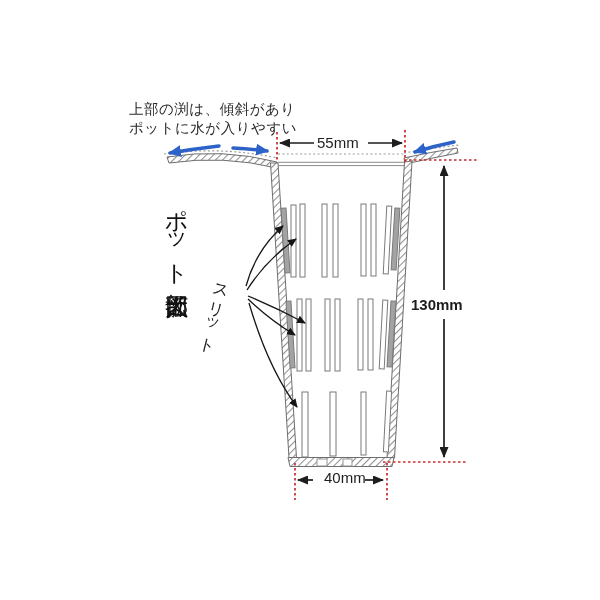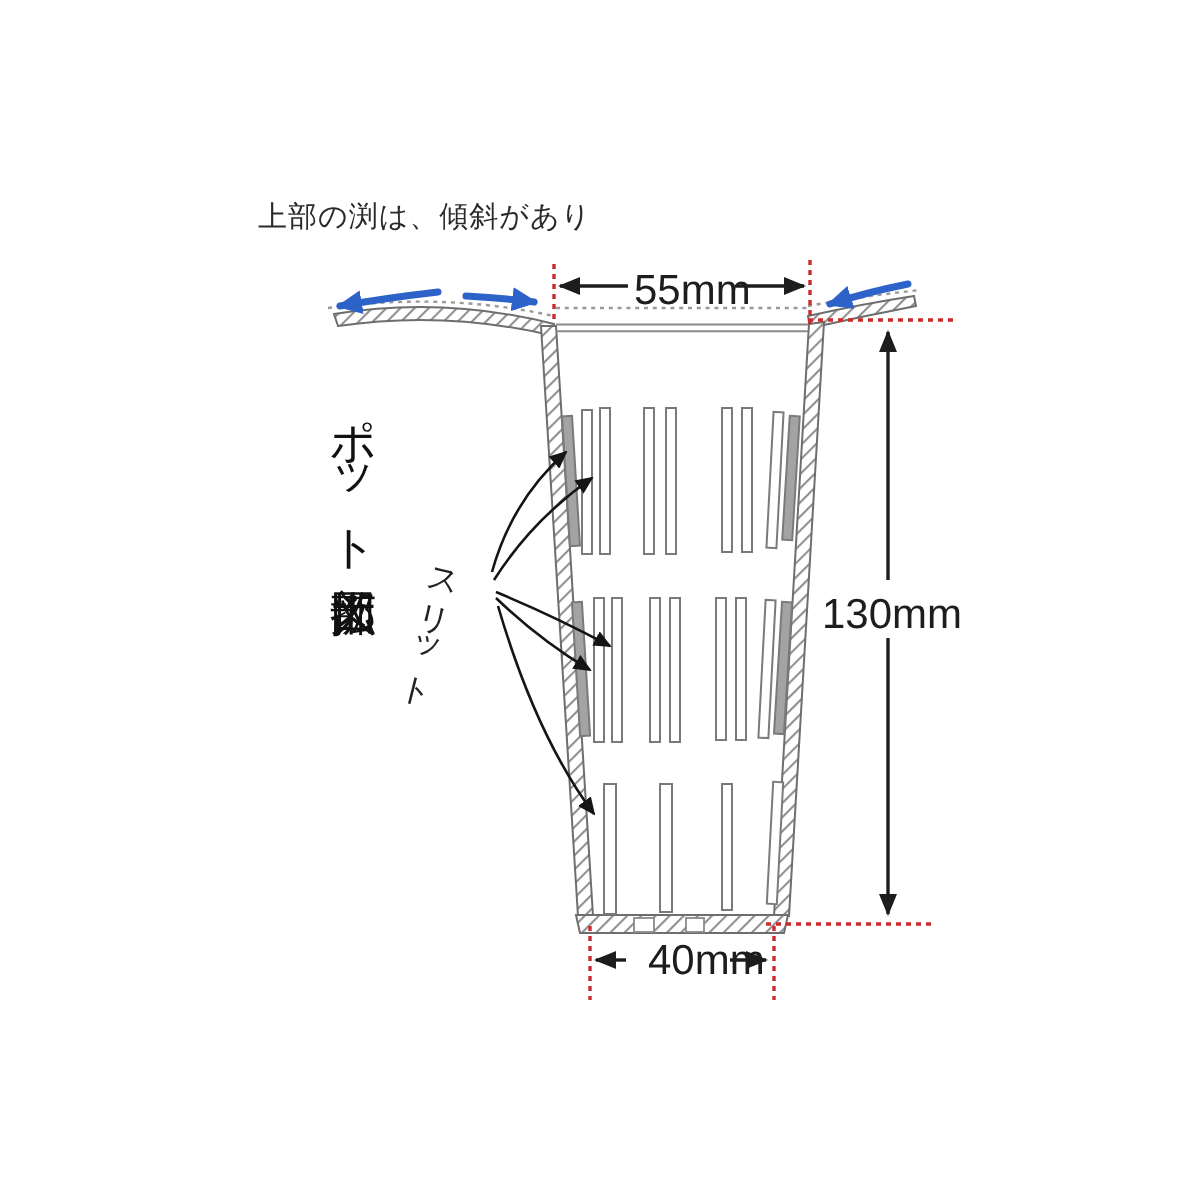--- a/index.html
+++ b/index.html
@@ -13,23 +13,23 @@
   .note{left:129px;top:100px;font-size:14.5px;line-height:19px;letter-spacing:0.5px;}
   .vtitle{
     left:165px;top:193px;font-size:23px;font-weight:500;color:#111;
     writing-mode:vertical-rl;text-orientation:upright;line-height:1.05;letter-spacing:1px;
   }
   .slitlabel{
     left:217px;top:272px;font-size:16px;color:#222;
     writing-mode:vertical-rl;text-orientation:upright;line-height:1.0;
     transform:rotate(14deg);transform-origin:top left;
   }
-  .dim{font-size:21px;color:#1d1d1d;}
+  .dim{font-size:15px;color:#1d1d1d;}
   .dim55{left:317px;top:134px;}
-  .dim130{left:411px;top:296px;}
+  .dim130{left:411px;top:296px;font-weight:bold;}
   .dim40{left:324px;top:469px;}
 </style>
 </head>
 <body>
 
 <div class="stage">
 
   <svg width="600" height="600" viewBox="0 0 600 600">
     <defs>
       <pattern id="hatch" width="5" height="5" patternUnits="userSpaceOnUse" patternTransform="rotate(45)">
@@ -124,20 +124,21 @@
       <line x1="368" y1="143" x2="402" y2="143" marker-end="url(#abDim)"></line>
       <line x1="444" y1="290" x2="444" y2="166" marker-end="url(#abDim)"></line>
       <line x1="444" y1="319" x2="444" y2="457" marker-end="url(#abDim)"></line>
       <line x1="313" y1="480" x2="298" y2="480" marker-end="url(#abDim)"></line>
       <line x1="365" y1="480" x2="383" y2="480" marker-end="url(#abDim)"></line>
     </g>
   </svg>
 
   <div class="txt note">
     <div>上部の渕は、傾斜があり</div>
+    <div>ポットに水が入りやすい</div>
   </div>
 
   <div class="txt vtitle">ポット部拡大図</div>
 
   <div class="txt slitlabel">スリット</div>
 
   <div class="txt dim dim55">55mm</div>
   <div class="txt dim dim130">130mm</div>
   <div class="txt dim dim40">40mm</div>
 

